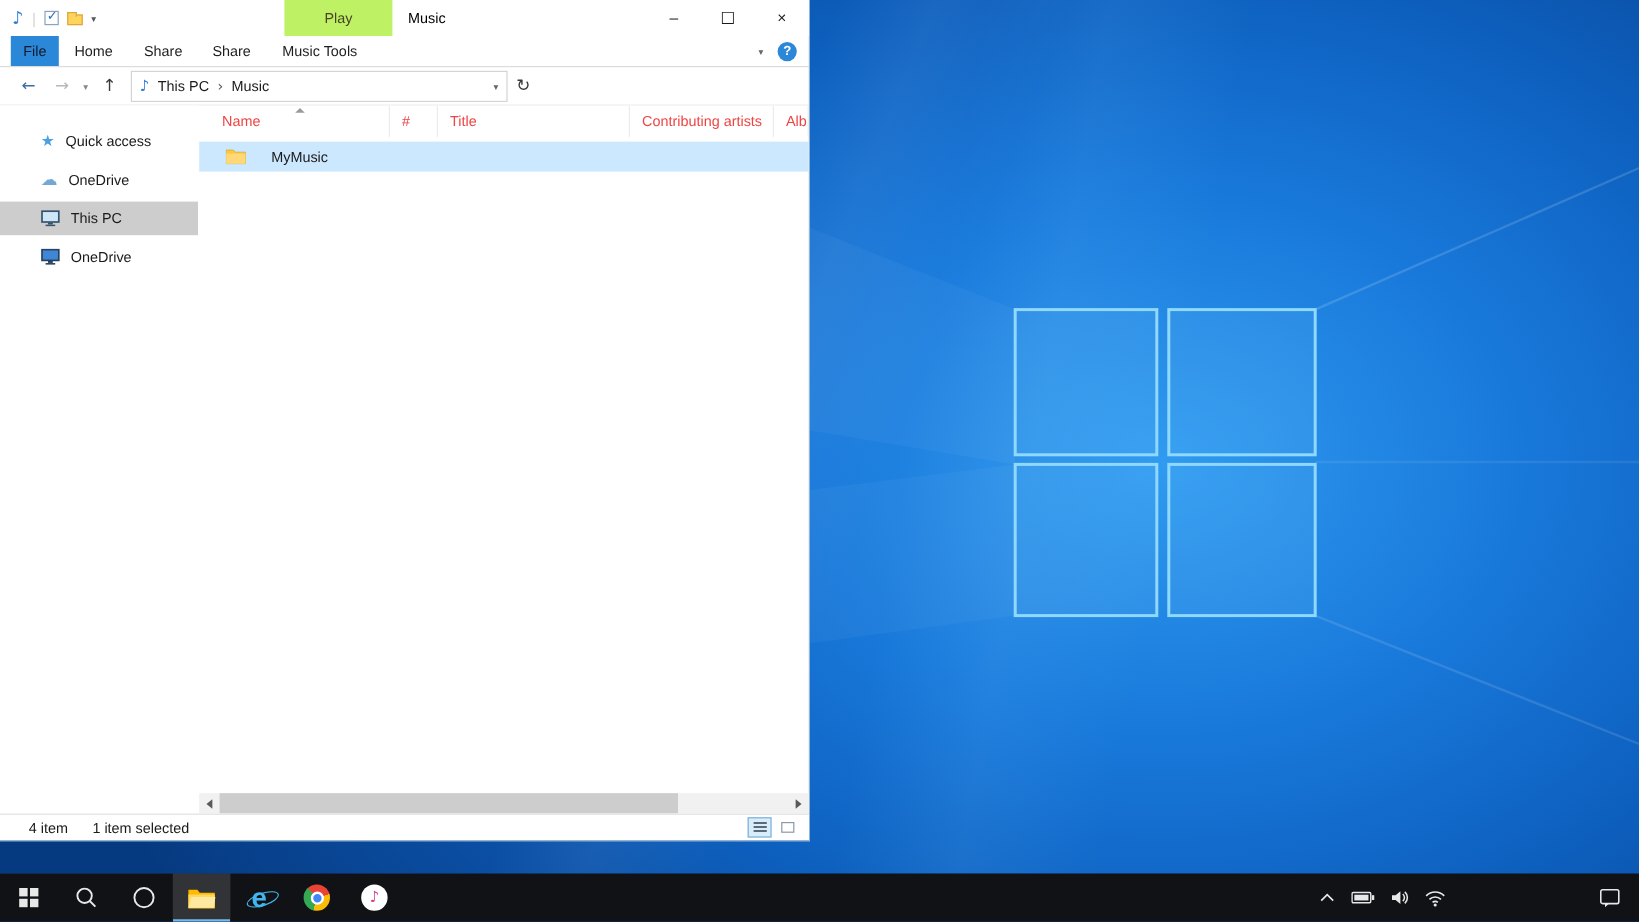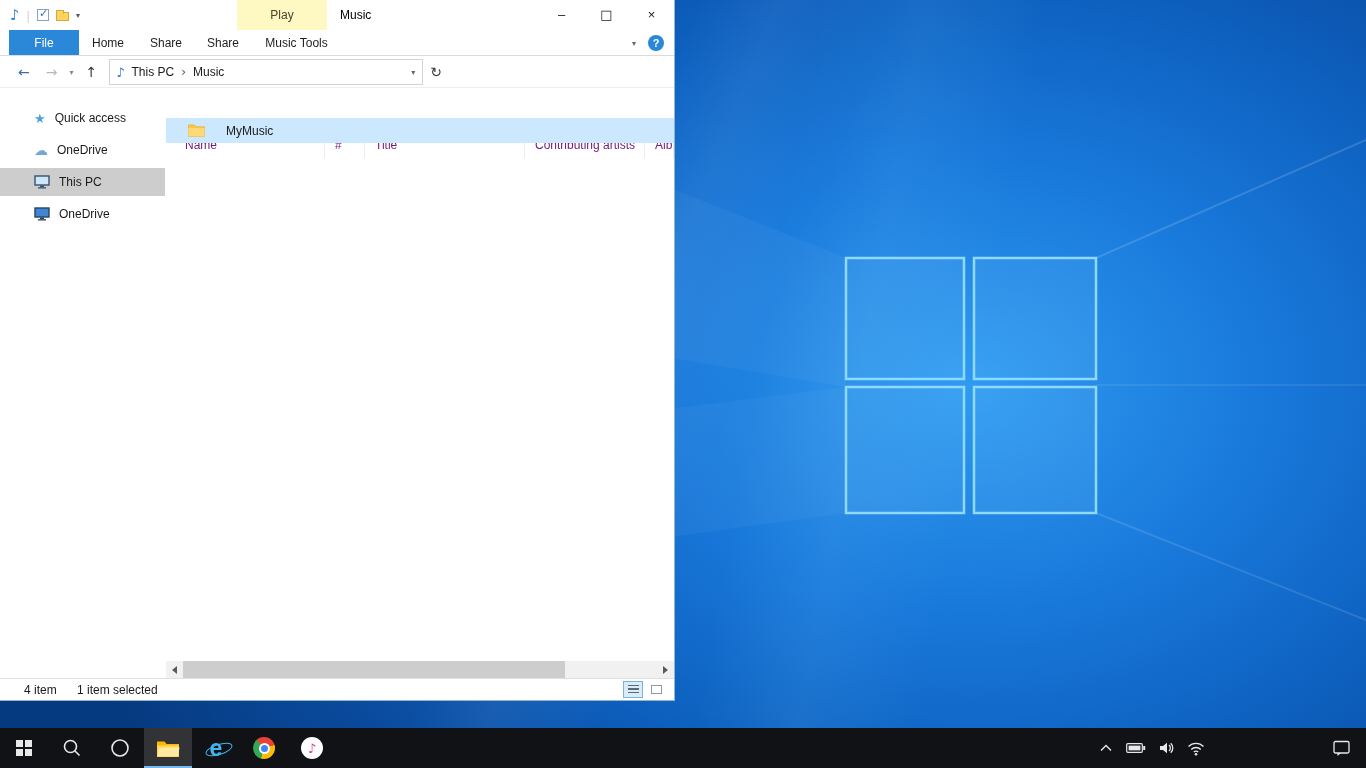--- a/index.html
+++ b/index.html
@@ -22,29 +22,29 @@
 
   .titlebar { position:absolute; left:0; top:0; right:0; height:30px; background:#fff; }
   .qat { position:absolute; left:10px; top:0; height:30px; display:flex; align-items:center; gap:7px; }
   .qat-note { color:#2f7bd6; font-size:15px; }
   .qat-sep { color:#d4d4d4; font-size:13px; }
   .qat-check { width:12px; height:12px; border:1px solid #8aa4bd; position:relative; background:#fdfdfd; }
   .qat-check span { position:absolute; left:1px; top:-3px; color:#2f6fbd; font-size:11px; }
   .mini-folder { width:13px; height:9px; background:#ffd45e; border:1px solid #dca73c; position:relative; margin-top:2px; }
   .mini-folder::before { content:""; position:absolute; left:-1px; top:-3px; width:6px; height:3px; background:#ffd45e; border:1px solid #dca73c; border-bottom:none; }
   .qat-dd { color:#555; font-size:8px; }
-  .ctx-header { position:absolute; left:237px; top:0; width:90px; height:30px; background:#fef9c3;
+  .ctx-header { position:absolute; left:237px; top:0; width:90px; height:30px; background:#bef264;
     text-align:center; line-height:30px; color:#494428; }
   .win-title { position:absolute; left:340px; top:0; line-height:30px; color:#000; }
   .caption { position:absolute; right:0; top:0; display:flex; }
   .cap { width:45px; height:30px; text-align:center; line-height:30px; color:#1a1a1a; font-size:13px; cursor:default; }
 
   .tabrow { position:absolute; left:0; top:30px; right:0; height:26px; border-bottom:1px solid #dcdcdc; display:flex; }
   .tab { line-height:26px; text-align:center; color:#1e1e1e; }
-  .tab-file { width:70px; margin-left:9px; background:#2b88d8; color:#ffffff; }
+  .tab-file { width:40px; margin-left:9px; background:#2b88d8; color:#0f172a; }
   .tab-home,.tab-share { width:58px; }
   .tab-view { width:56px; }
   .tab-mt { width:91px; }
   .tab-right { position:absolute; right:10px; top:0; height:26px; display:flex; align-items:center; gap:12px; }
   .collapse { color:#666; font-size:8px; }
   .help { width:16px; height:16px; border-radius:50%; background:#2b88d8; color:#fff; font-size:11px;
     text-align:center; line-height:16px; font-weight:bold; }
 
   .addrrow { position:absolute; left:0; top:57px; right:0; height:31px; display:flex; align-items:center; border-bottom:1px solid #eee; }
   .nav-arrow { font-size:14px; text-align:center; }
@@ -65,21 +65,21 @@
   .searchbox svg { position:absolute; right:7px; top:6px; }
 
   .sidebar { position:absolute; left:0; top:88px; width:165px; height:590px; background:#fff; }
   .nav-item { height:28px; margin-top:4px; display:flex; align-items:center; padding-left:34px; gap:9px; cursor:default; }
   .nav-item:first-child { margin-top:16px; }
   .nav-item.selected { background:#cdcdcd; }
   .nav-star { color:#4ba0e0; font-size:13px; }
   .nav-cloud { color:#74a7d4; font-size:14px; }
 
   .content-header { position:absolute; left:166px; top:88px; width:508px; height:26px; display:grid;
-    grid-template-columns:159px 40px 160px 120px 1fr; color:#701a75;margin-top:44px; }
+    grid-template-columns:159px 40px 160px 120px 1fr; color:#ef4444; }
   .col-h { line-height:26px; padding-left:10px; border-right:1px solid #ececec; position:relative; }
   .col-h.first { padding-left:19px; }
   .sort-up { position:absolute; left:80px; top:2px; width:0; height:0;
     border-left:4px solid transparent; border-right:4px solid transparent; border-bottom:4px solid #9a9a9a; }
 
   .file-row { position:absolute; left:166px; top:118px; width:508px; height:25px; background:#cce8ff;
     display:flex; align-items:center; padding-left:22px; gap:21px; }
 
   .hscroll { position:absolute; left:166px; top:661px; width:508px; height:17px; background:#f1f1f1; display:flex; }
   .sb-btn { width:17px; height:17px; display:flex; align-items:center; justify-content:center; }

